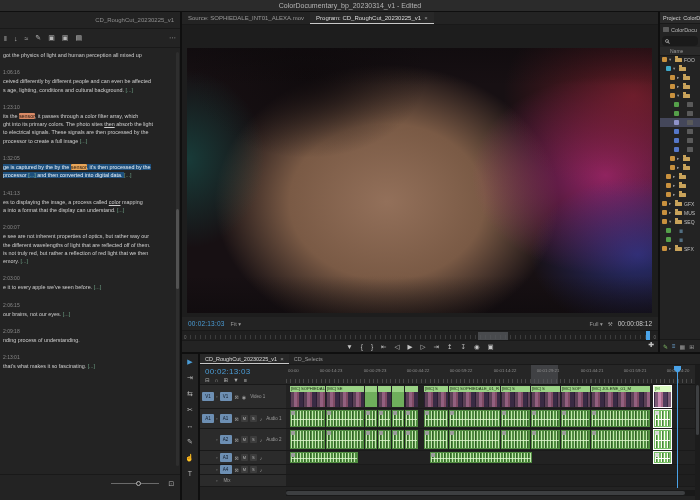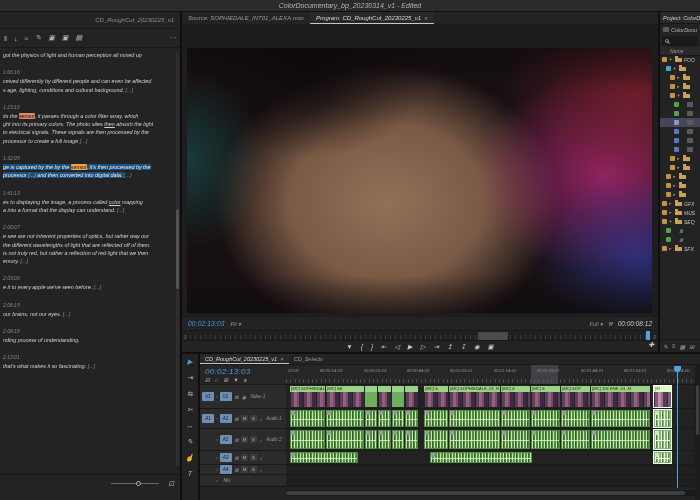--- a/index.html
+++ b/index.html
@@ -1,18 +1,18 @@
 <!DOCTYPE html>
 <html><head>
 <meta charset="utf-8">
 <style>
   * { margin:0; padding:0; box-sizing:border-box; }
   html,body { width:700px; height:500px; background:#0f0f0f; overflow:hidden;
               font-family:"Liberation Sans", sans-serif; }
-  #app { position:relative; width:700px; height:400px; background:#0f0f0f;font-style:italic; }
+  #app { position:relative; width:700px; height:400px; background:#0f0f0f; }
   .panel { position:absolute; background:#232323; overflow:hidden; }
 
   
   #titlebar { position:absolute; left:0; top:0; width:700px; height:11px;
               background:#2b2b2b; color:#b5b5b5; font-size:7px; line-height:11px;
               text-align:center; }
 
   
   #left-panel { left:0; top:12px; width:180px; height:488px; }
   .lp-header { height:17px; text-align:right; padding:5px 6px 0 0;

